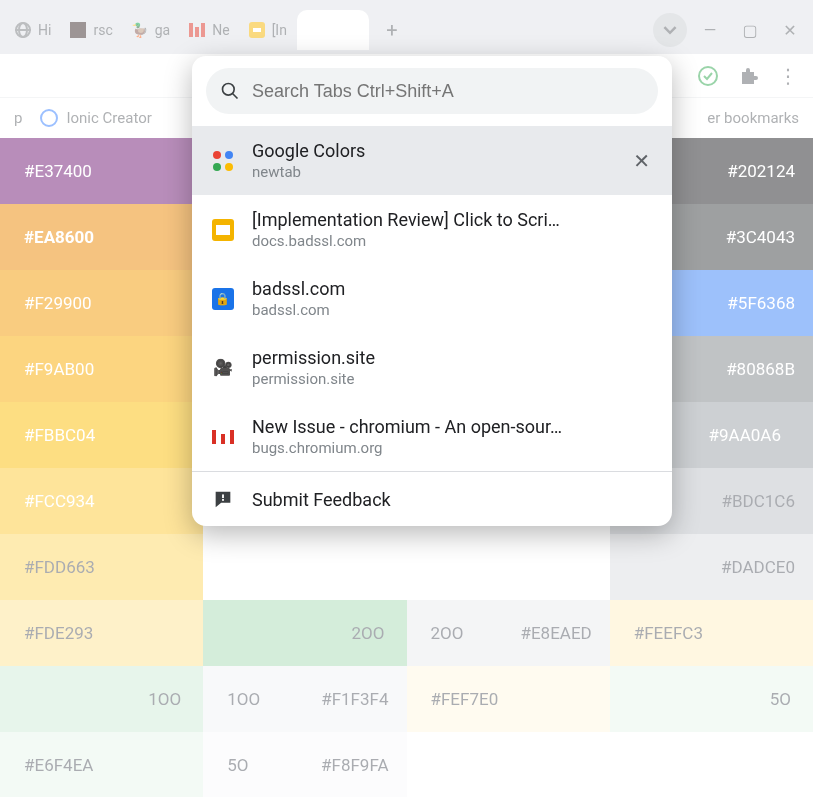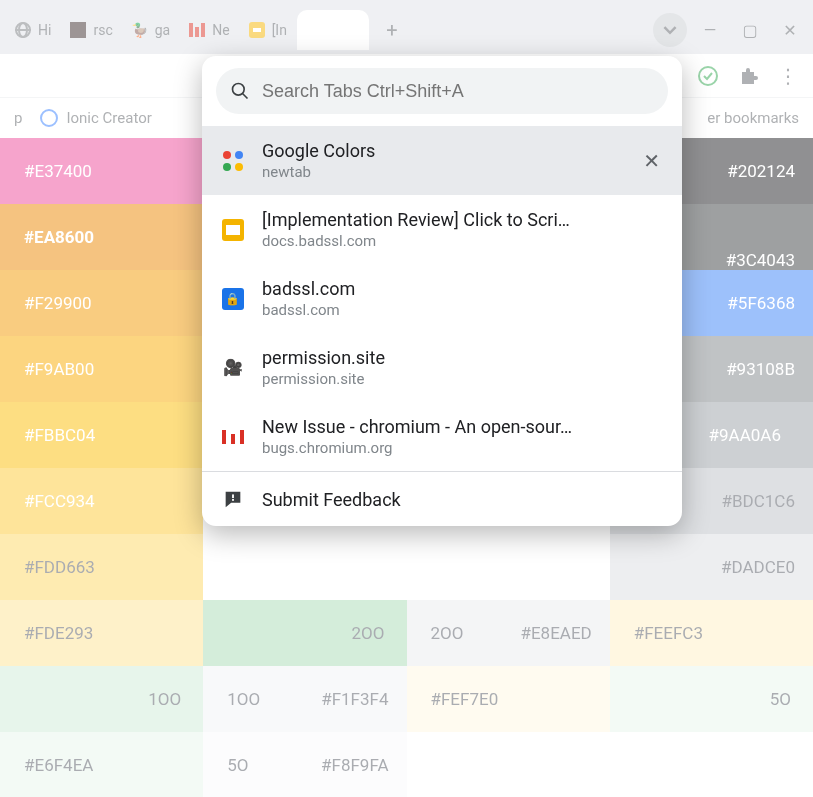--- a/index.html
+++ b/index.html
@@ -28,21 +28,21 @@
   .bookmarks .bm-item { display: flex; align-items: center; gap: 8px; }
   .bookmarks .spacer { flex: 1; }
 
   
   .grid { display: grid; grid-template-columns: repeat(4, 1fr); }
   .cell { height: 66px; display: flex; align-items: center; padding-left: 24px; font-size: 17px; color: #fff; }
   .cell.dark { color: #545963; }
   .cell .num { margin-left: auto; margin-right: 22px; color: inherit; }
 
   
-  .popover { position: absolute; z-index: 100; left: 202px; top: 56px; width: 480px; background: #fff; border-radius: 14px; box-shadow: 0 8px 28px rgba(0,0,0,0.28); overflow: hidden; }
+  .popover { position: absolute; z-index: 100; left: 192px; top: 56px; width: 480px; background: #fff; border-radius: 14px; box-shadow: 0 8px 28px rgba(0,0,0,0.28); overflow: hidden; }
   .search-wrap { padding: 12px 14px; }
   .search-field { height: 46px; background: #f1f3f4; border-radius: 24px; display: flex; align-items: center; padding: 0 14px; gap: 12px; }
   .search-field input { border: none; background: transparent; outline: none; font-size: 18px; color: #3c4043; flex: 1; }
   .list { max-height: 420px; overflow-y: auto; }
   .item { display: flex; align-items: center; gap: 16px; padding: 14px 18px; }
   .item.selected { background: #e8eaed; }
   .item .item-icon { width: 26px; height: 26px; display: flex; align-items: center; justify-content: center; flex-shrink: 0; }
   .item .texts { flex: 1; min-width: 0; }
   .item .title { font-size: 18px; color: #202124; white-space: nowrap; overflow: hidden; text-overflow: ellipsis; }
   .item .sub { font-size: 15px; color: #80868b; margin-top: 2px; }
@@ -135,43 +135,43 @@
     </div>
   <div class="bm-item">
     <span style="width:18px;height:18px;border:2px solid #3880ff;border-radius:50%;display:inline-block;"></span>
     <span>Ionic Creator</span>
   </div>
   <div class="spacer"></div>
   <div>er bookmarks</div>
 </div>
 
 <div class="grid" id="grid-mount">
-    <div class="cell" style="background: #ec4899;">#E37400</div>
+    <div class="cell" style="background: #701a75;">#E37400</div>
     <div class="cell dark" style="background: rgb(255, 255, 255);"></div>
     <div class="cell dark" style="background: rgb(255, 255, 255);"></div>
     <div class="cell" style="background: rgb(32, 33, 36);">
       <span style="margin-left:auto;margin-right:18px;">#202124</span>
     </div>
     <div class="cell" style="background: rgb(234, 134, 0); font-weight: bold;">#EA8600</div>
     <div class="cell dark" style="background: rgb(255, 255, 255);"></div>
     <div class="cell dark" style="background: rgb(255, 255, 255);"></div>
-    <div class="cell" style="background: rgb(60, 64, 67); align-items: flex-end;">
+    <div class="cell" style="background: rgb(60, 64, 67);">
       <span style="margin-left:auto;margin-right:18px;">#3C4043</span>
     </div>
     <div class="cell" style="background: rgb(242, 153, 0);">#F29900</div>
     <div class="cell dark" style="background: rgb(255, 255, 255);"></div>
     <div class="cell dark" style="background: rgb(255, 255, 255);"></div>
     <div class="cell" style="background: #3b82f6;">
       <span style="margin-left:auto;margin-right:18px;">#5F6368</span>
     </div>
     <div class="cell" style="background: rgb(249, 171, 0);">#F9AB00</div>
     <div class="cell dark" style="background: rgb(255, 255, 255);"></div>
     <div class="cell dark" style="background: rgb(255, 255, 255);"></div>
     <div class="cell" style="background: rgb(128, 134, 139);">
-      <span style="margin-left:auto;margin-right:18px;">#93108B</span>
+      <span style="margin-left:auto;margin-right:18px;">#80868B</span>
     </div>
     <div class="cell" style="background: rgb(251, 188, 4);">#FBBC04</div>
     <div class="cell dark" style="background: rgb(255, 255, 255);"></div>
     <div class="cell dark" style="background: rgb(255, 255, 255);"></div>
     <div class="cell" style="background: rgb(154, 160, 166);">
       <span style="margin-left:auto;margin-right:32px;">#9AA0A6</span>
     </div>
     <div class="cell" style="background: rgb(252, 201, 52);">#FCC934</div>
     <div class="cell dark" style="background: rgb(255, 255, 255);"></div>
     <div class="cell dark" style="background: rgb(255, 255, 255);"></div>

